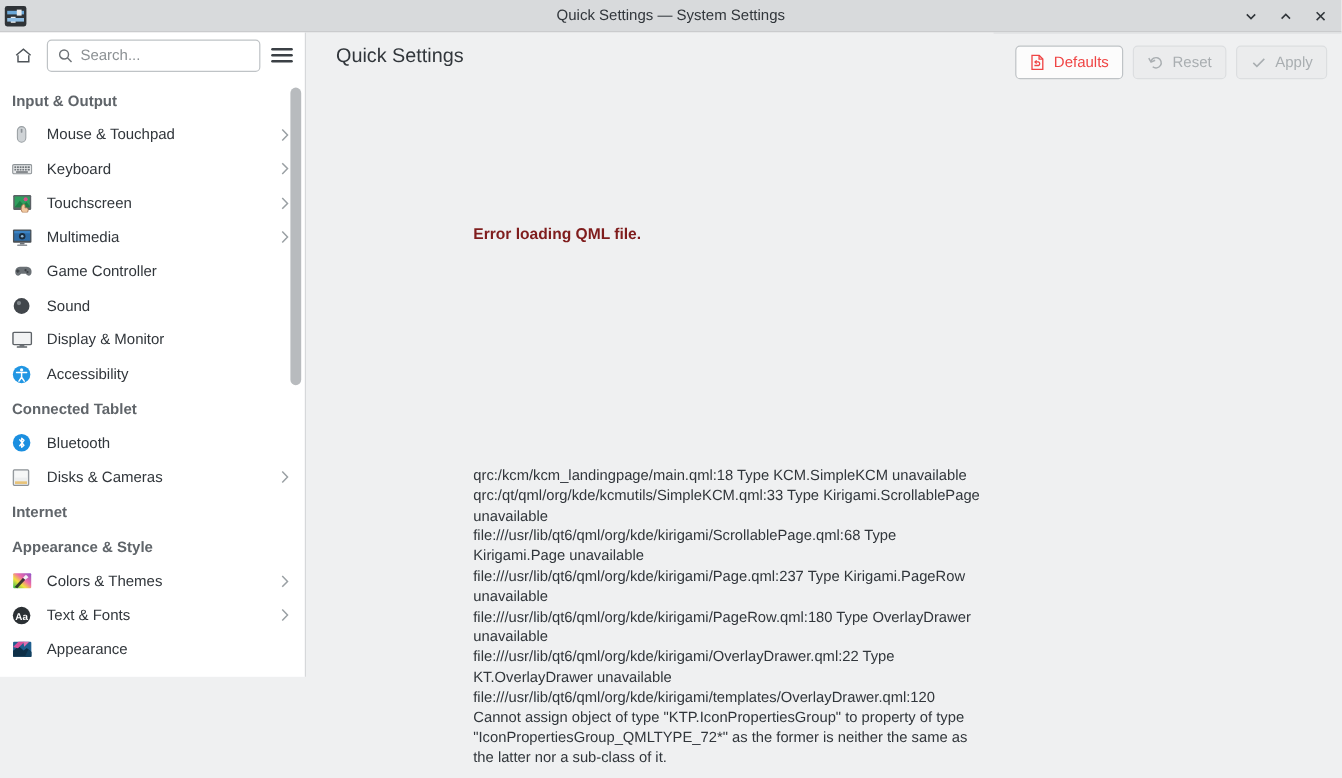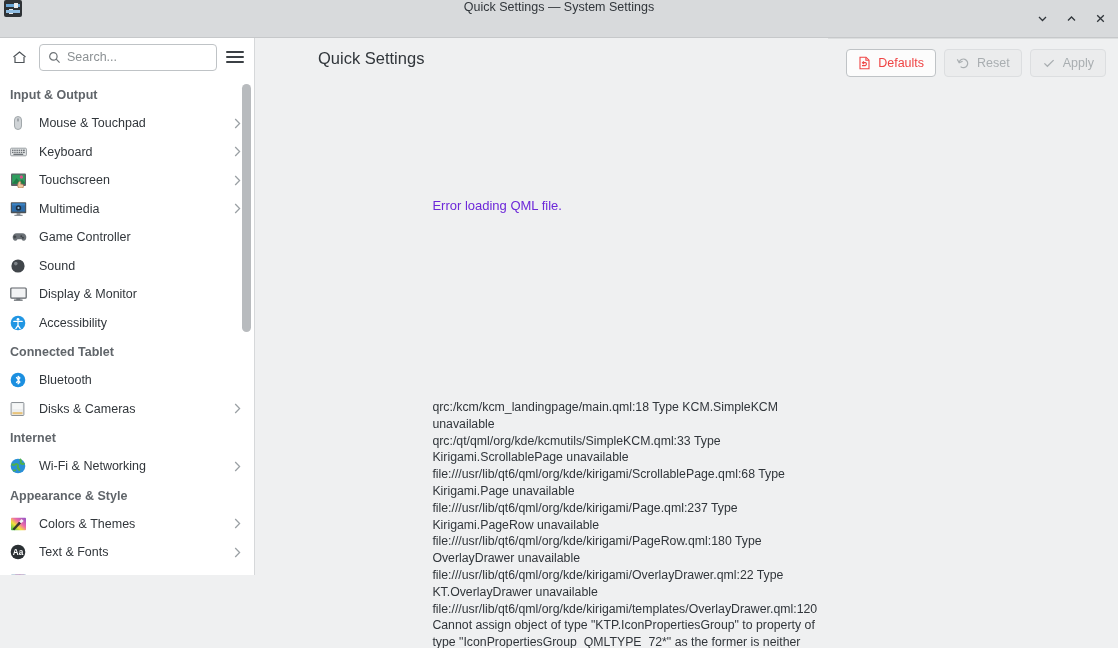--- a/index.html
+++ b/index.html
@@ -8,24 +8,25 @@
     width: 1118px;
     height: 648px;
     overflow: hidden;
     font-family: "Liberation Sans", sans-serif;
     background: #eff0f1;
   }
 
   
   #titlebar {
     position: relative;
-    height: 38px;
+    height: 27px;
     background: #d8dadc;
     border-bottom: 1px solid #c6c8ca;
     display: flex;
+    align-items: center;
   }
   #app-icon {
     width: 18px; height: 17px;
     margin-left: 4px;
     background: #2f3337;
     border-radius: 2px;
     position: relative;
     flex: none;
   }
   #app-icon::before, #app-icon::after {
@@ -70,21 +71,20 @@
     display: flex; align-items: center; justify-content: center;
     color: #31363b;
   }
   .winbtn svg { display: block; }
 
   
   #body-wrap {
     display: flex;
     height: 537px;
     position: relative;
-    gap: 38px;
   }
 
   
   #sidebar {
     width: 255px;
     background: #ffffff;
     border-right: 1px solid #d6d8da;
     display: flex;
     flex-direction: column;
     position: relative;
@@ -217,22 +217,22 @@
     flex: 1;
     position: relative;
     padding: 0 12px 0 8px;
     min-height: 0;
   }
   #error-heading {
     position: absolute;
     top: 160px;
     left: 8px;
     font-size: 13px;
-    font-weight: normal;
-    color: #6d28d9;
+    font-weight: bold;
+    color: #7f1d1d;
   }
   #error-detail {
     position: absolute;
     top: 361px;
     left: 8px;
     right: 10px;
     font-size: 12.3px;
     line-height: 16.8px;
     color: #31363b;
   }
@@ -463,36 +463,20 @@
             </svg>
           </span>
           <span class="label">Disks &amp; Cameras</span>
           <span class="chev">
             <svg width="9" height="13" viewBox="0 0 9 13">
               <path d="M2.2 2 L6.6 6.5 L2.2 11" fill="none" stroke="currentColor" stroke-width="1.25"></path>
             </svg>
           </span>
         </div>
         <div class="group-header">Internet</div>
-        <div class="nav-item">
-          <span class="nav-ico">
-            <svg width="16" height="16" viewBox="0 0 16 16">
-              <circle cx="8" cy="8" r="7.3" fill="#2a8fd8"></circle>
-              <path d="M1.6 6.3 q2.2 1.1 3.4 0.2 q1.1 -0.9 2.4 -0.2 q1.2 0.7 0.5 2.1 q-0.7 1.4 0.6 2.1 q1.2 0.7 0.6 2.4" fill="none" stroke="#4caf50" stroke-width="2.1"></path>
-              <path d="M9.6 1.1 q1.9 1.4 1.2 2.8 q-0.7 1.3 1 1.8 q1.7 0.5 2.6 -0.5" fill="none" stroke="#4caf50" stroke-width="2.1"></path>
-              <path d="M3.1 12.8 q1.9 -1 3 -0.2" fill="none" stroke="#4caf50" stroke-width="1.8"></path>
-            </svg>
-          </span>
-          <span class="label">Wi-Fi &amp; Networking</span>
-          <span class="chev">
-            <svg width="9" height="13" viewBox="0 0 9 13">
-              <path d="M2.2 2 L6.6 6.5 L2.2 11" fill="none" stroke="currentColor" stroke-width="1.25"></path>
-            </svg>
-          </span>
-        </div>
         <div class="group-header">Appearance &amp; Style</div>
         <div class="nav-item">
           <span class="nav-ico">
             <svg width="17" height="16" viewBox="0 0 17 16">
               <defs>
                 <linearGradient id="cg" x1="0" y1="1" x2="1" y2="0">
                   <stop offset="0" stop-color="#2fbf4a"></stop>
                   <stop offset="0.35" stop-color="#f2e23c"></stop>
                   <stop offset="0.6" stop-color="#ee6ba8"></stop>
                   <stop offset="1" stop-color="#8f54c9"></stop>

